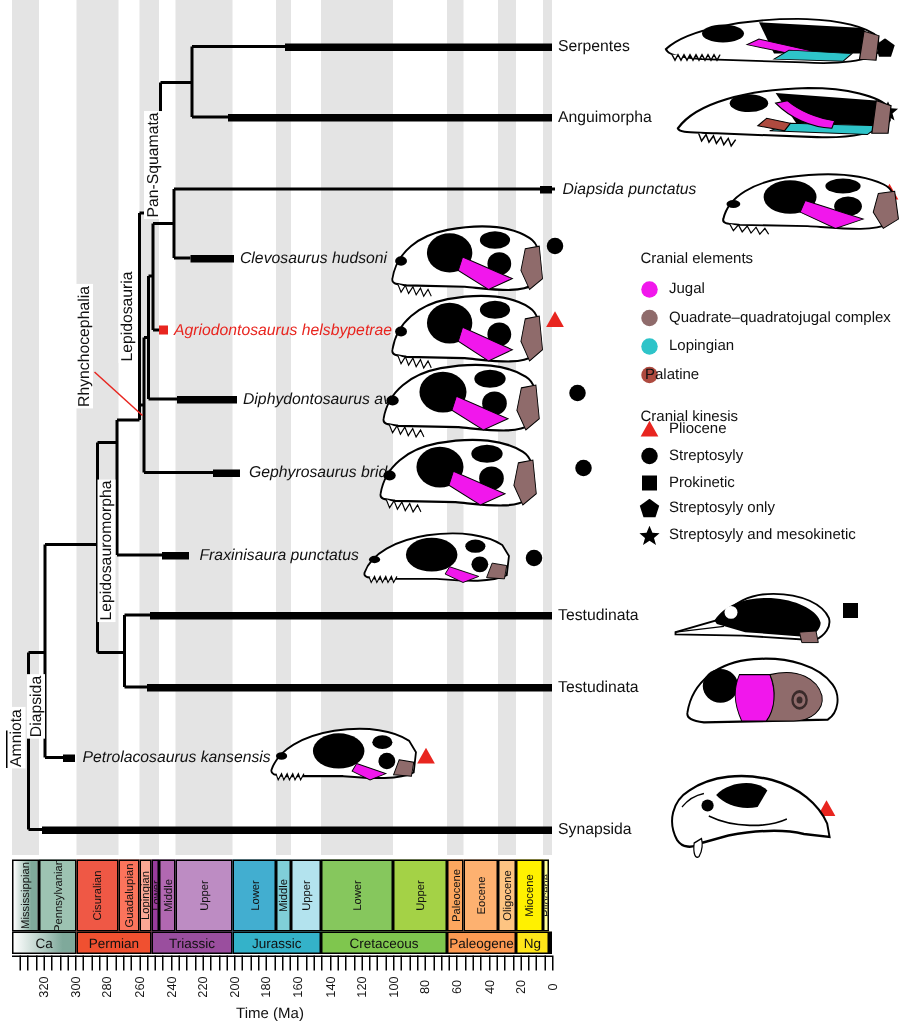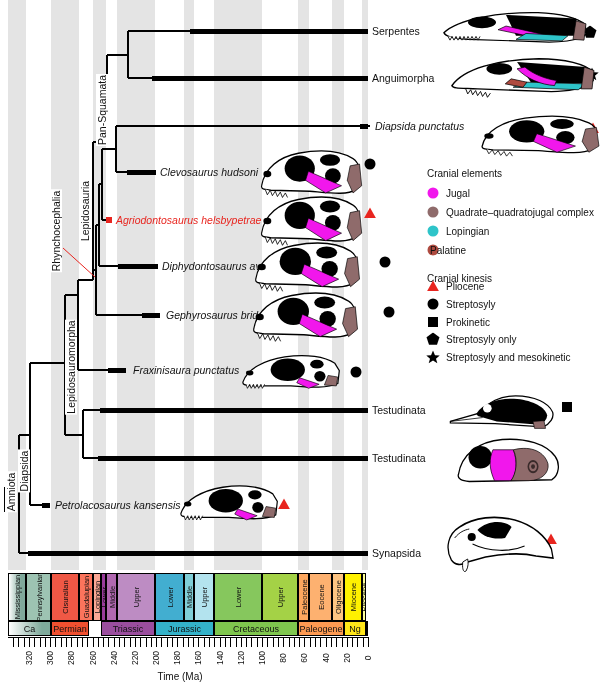--- a/index.html
+++ b/index.html
@@ -424,21 +424,21 @@
       <div class="epoch" style="left: 332px; width: 12px; top: 573px; height: 48px; background: rgb(253, 196, 130);">
         <span>Oligocene</span>
       </div>
       <div class="epoch" style="left: 344px; width: 18px; top: 573px; height: 48px; background: rgb(255, 241, 0);">
         <span>Miocene</span>
       </div>
       <div class="epoch" style="left: 362px; width: 4px; top: 573px; height: 48px; background: rgb(255, 255, 153);">
         <span>Pliocene</span>
       </div>
       <div class="period" style="left: 8px; width: 43px; top: 621px; height: 15px; line-height: 15px; background: linear-gradient(90deg, rgb(255, 255, 255) 0%, rgb(127, 169, 155) 80%);">Ca</div>
-      <div class="period" style="left: 51px; width: 38px; top: 621px; height: 15px; line-height: 15px; background: rgb(240, 80, 48);">Permian</div>
+      <div class="period" style="left: 51px; width: 50px; top: 621px; height: 15px; line-height: 15px; background: rgb(240, 80, 48);">Permian</div>
       <div class="period" style="left: 101px; width: 54px; top: 621px; height: 15px; line-height: 15px; background: rgb(154, 78, 158);">Triassic</div>
       <div class="period" style="left: 155px; width: 59px; top: 621px; height: 15px; line-height: 15px; background: rgb(52, 178, 201);">Jurassic</div>
       <div class="period" style="left: 214px; width: 84px; top: 621px; height: 15px; line-height: 15px; background: rgb(127, 198, 78);">Cretaceous</div>
       <div class="period" style="left: 298px; width: 46px; top: 621px; height: 15px; line-height: 15px; background: rgb(253, 154, 82);">Paleogene</div>
       <div class="period" style="left: 344px; width: 22px; top: 621px; height: 15px; line-height: 15px; background: rgb(255, 230, 25);">Ng</div>
       <div class="period" style="left: 366px; width: 2px; top: 621px; height: 15px; line-height: 15px; background: rgb(254, 242, 201);"></div>
       <div class="abs" style="left: 8px; top: 637px; width: 360px; height: 1px; background: rgb(0, 0, 0);"></div>
       <div class="tick" style="left: 368px; top: 637px; height: 10px;"></div>
       <div class="tick" style="left: 362.703px; top: 637px; height: 10px;"></div>
       <div class="tick" style="left: 357.406px; top: 637px; height: 10px;"></div>

